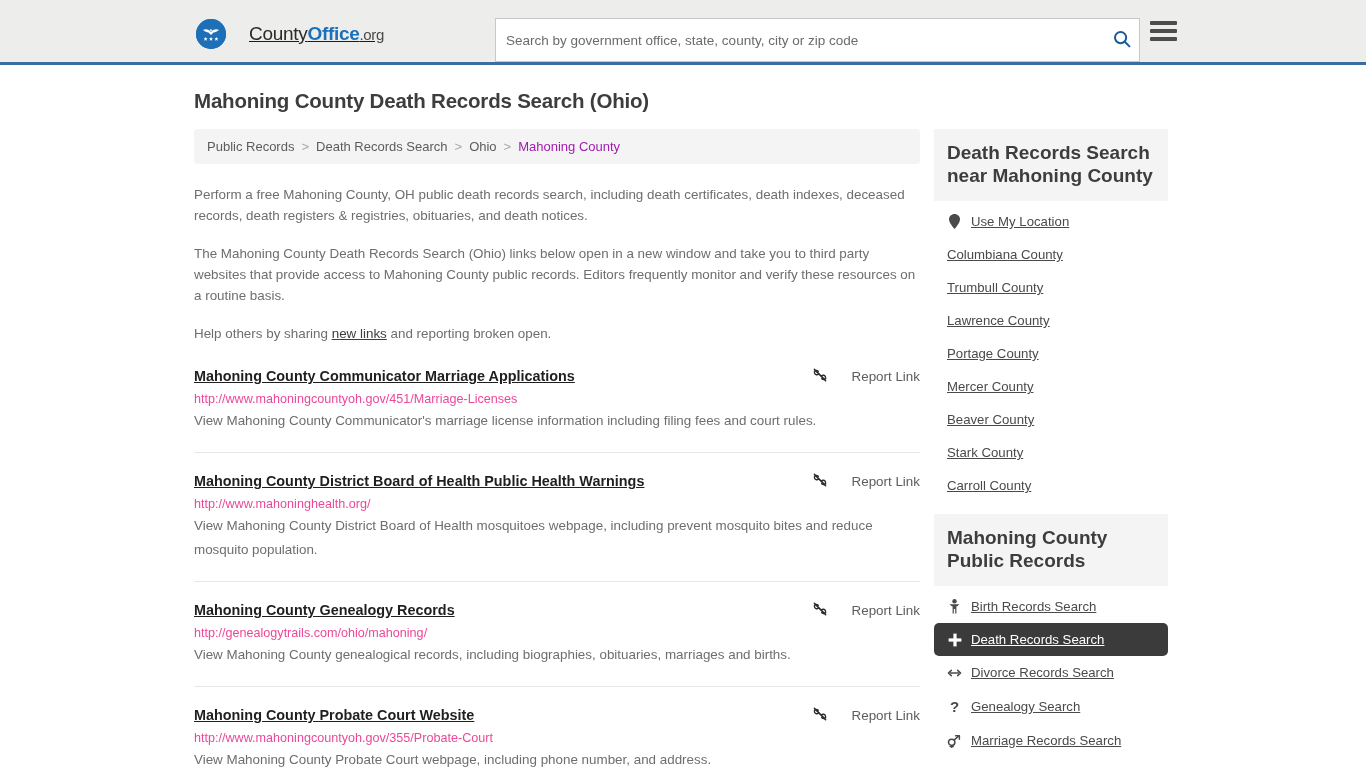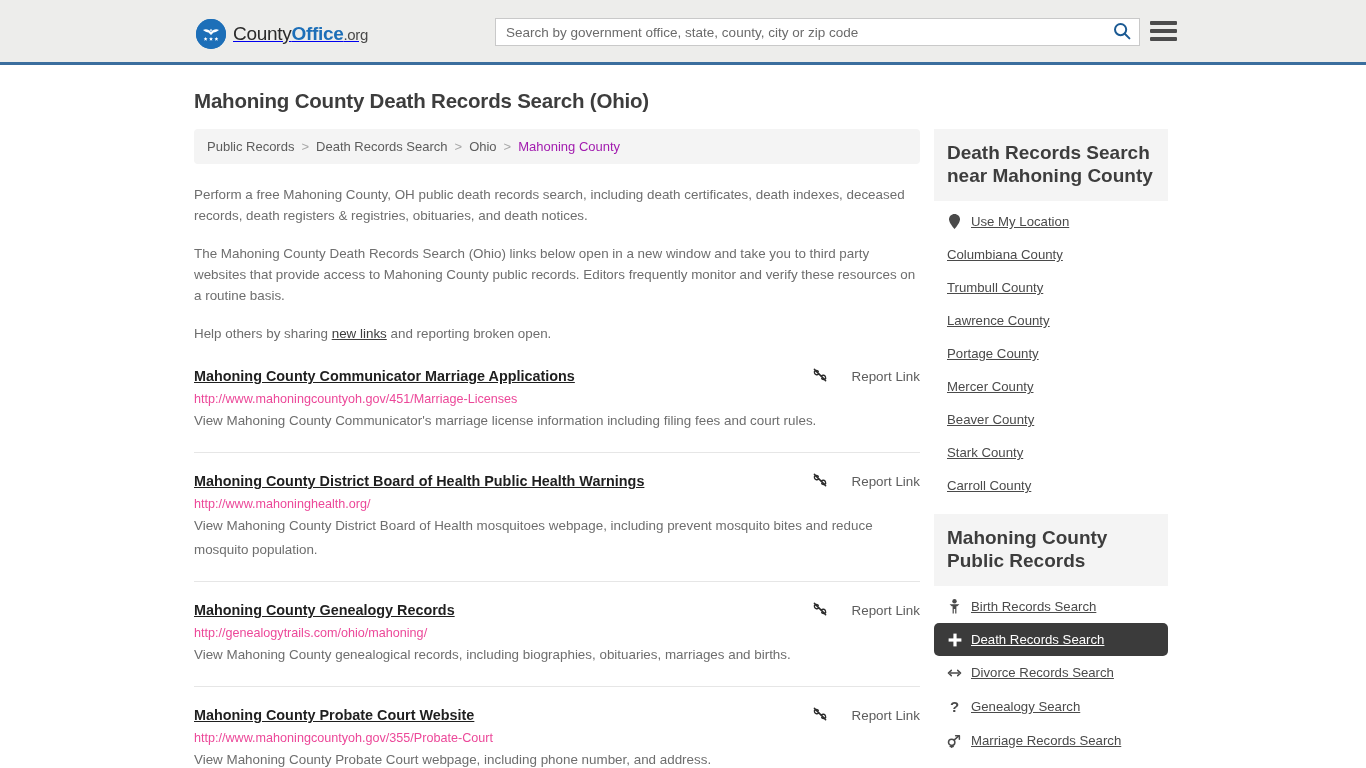--- a/index.html
+++ b/index.html
@@ -20,21 +20,21 @@
     position: relative;
     display: flex;
     align-items: center;
   }
   .logo-wrap {
     position: absolute;
     left: 196px;
     top: 19px;
     display: flex;
     align-items: center;
-    gap: 7px;
+    gap: 23px;
     cursor: pointer;
   }
   .logo-seal {
     width: 30px; height: 30px;
     border-radius: 50%;
     background: #1d6fb8;
     position: relative;
     display: block;
     flex: 0 0 30px;
   }
@@ -46,21 +46,21 @@
   }
   .logo-text .blue { color: #1d6fb8; font-weight: bold; }
   .logo-text .b1 { font-weight: normal; }
   .logo-text .org { font-size: 15px; color: #4a4a4a; }
 
   .search-box {
     position: absolute;
     left: 495px;
     top: 18px;
     width: 645px;
-    height: 28px;
+    height: 44px;
     background: #ffffff;
     border: 1px solid #c9c9c9;
     display: flex;
     align-items: center;
   }
   .search-input {
     flex: 1;
     height: 100%;
     border: none;
     outline: none;

